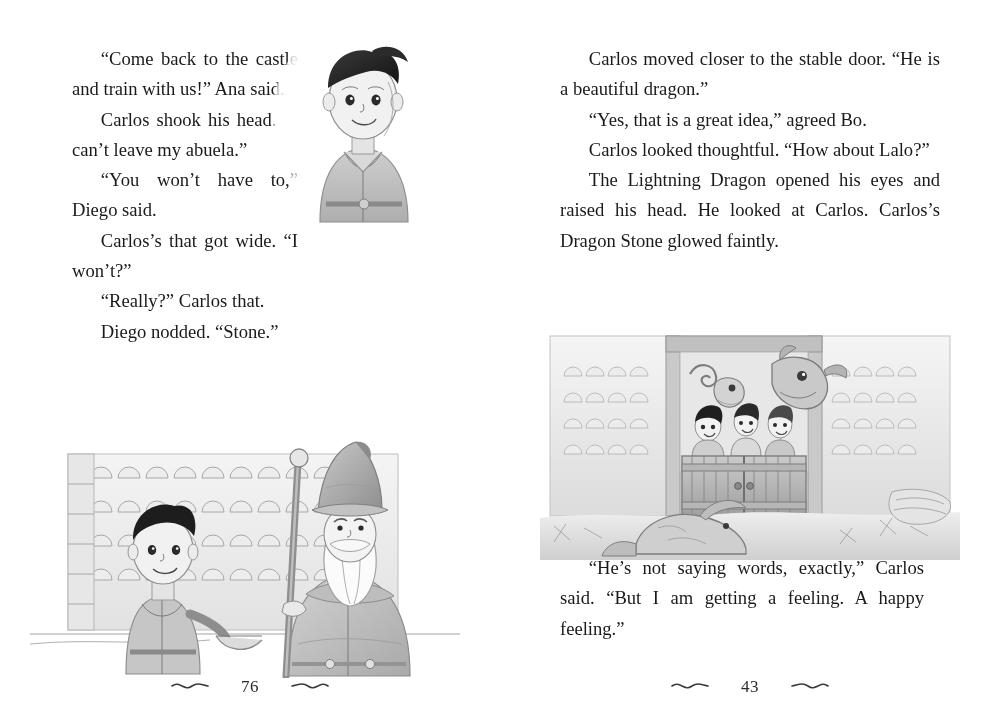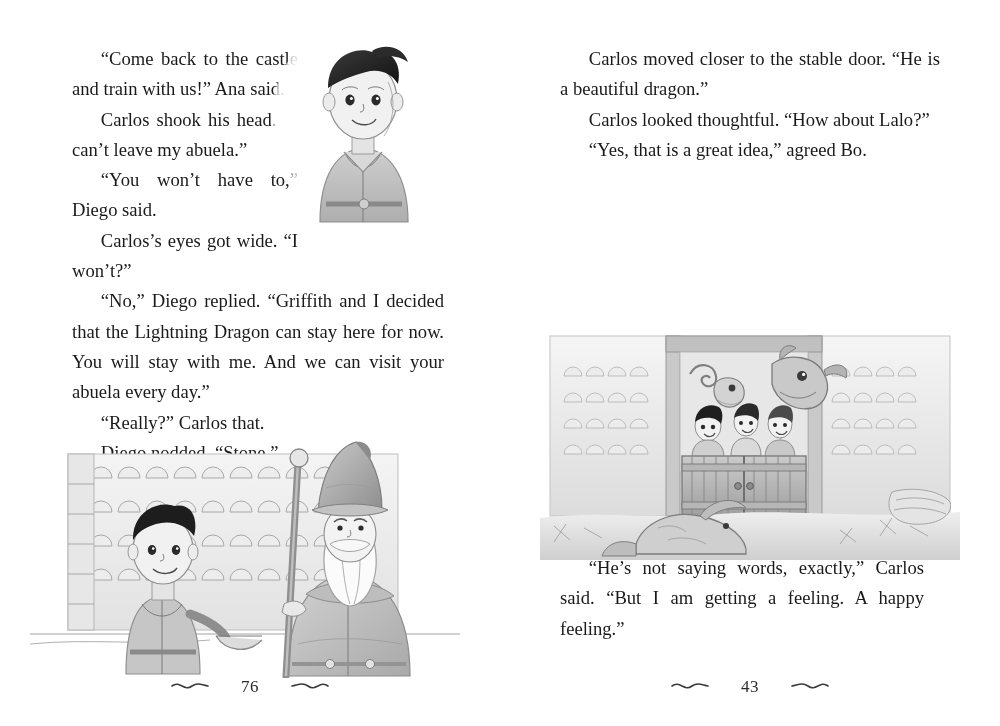--- a/index.html
+++ b/index.html
@@ -280,22 +280,21 @@
           <path d="M254 166 C264 160 274 164 276 172 C270 180 258 180 252 174 Z" fill="#e9e9e9" stroke="#8d8d8d"></path>
         </g>
       </svg>
     </div>
 
     <div class="text-col">
       <div class="float-right-shape"></div>
       <p>“Come back to the castle and train with us!” Ana said.</p>
       <p>Carlos shook his head. “I can’t leave my abuela.”</p>
       <p>“You won’t have to,” Diego said.</p>
-      <p>Carlos’s eyes got wide. “I won’t?”</p>
-      <p>“No,” Diego replied. “Griffith and I decided that the Lightning Dragon can stay here for now. You will stay with me. And we can visit your abuela every day.”</p>
+      <p>Carlos’s that got wide. “I won’t?”</p>
       <p>“Really?” Carlos that.</p>
       <p>Diego nodded. “Stone.”</p>
     </div>
 
     <div class="folio">
       <span class="orn">
         <svg width="40" height="14" viewBox="0 0 40 14" aria-hidden="true">
           <path d="M2 7 C10 1 14 13 22 7 C28 3 32 6 38 7" fill="none" stroke="#3a3a3a" stroke-width="1.6" stroke-linecap="round"></path>
         </svg>
       </span>
@@ -305,22 +304,23 @@
           <path d="M38 7 C30 1 26 13 18 7 C12 3 8 6 2 7" fill="none" stroke="#3a3a3a" stroke-width="1.6" stroke-linecap="round"></path>
         </svg>
       </span>
     </div>
   </div>
 
   <div class="page page-right">
 
     <div class="text-col">
       <p>Carlos moved closer to the stable door. “He is a beautiful dragon.”</p>
+      <p>“Yes, that is a great idea,” agreed Bo.</p>
       <p>Carlos looked thoughtful. “How about Lalo?”</p>
-      <p>“Yes, that is a great idea,” agreed Bo.</p>
+      <p>The Lightning Dragon opened his eyes and raised his head. He looked at Carlos. Carlos’s Dragon Stone glowed faintly.</p>
     </div>
 
     <div class="illus" id="illus-stable">
       <svg viewBox="0 0 420 230" width="420" height="230" aria-hidden="true">
         <defs>
           <linearGradient id="wall2" x1="0" y1="0" x2="0" y2="1">
             <stop offset="0%" stop-color="#f5f5f5"></stop>
             <stop offset="100%" stop-color="#dcdcdc"></stop>
           </linearGradient>
           <linearGradient id="doorG" x1="0" y1="0" x2="0" y2="1">

